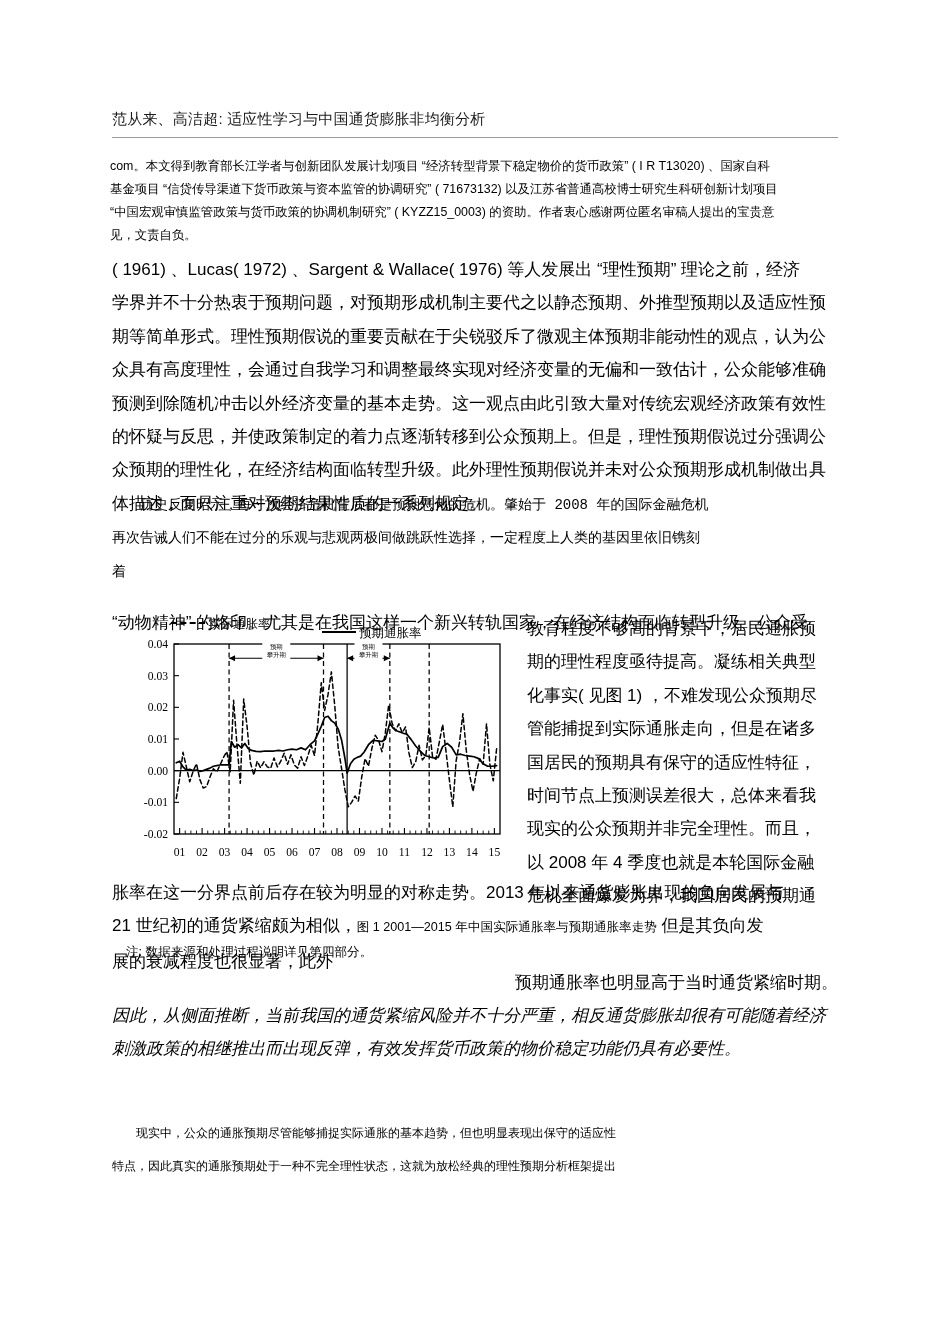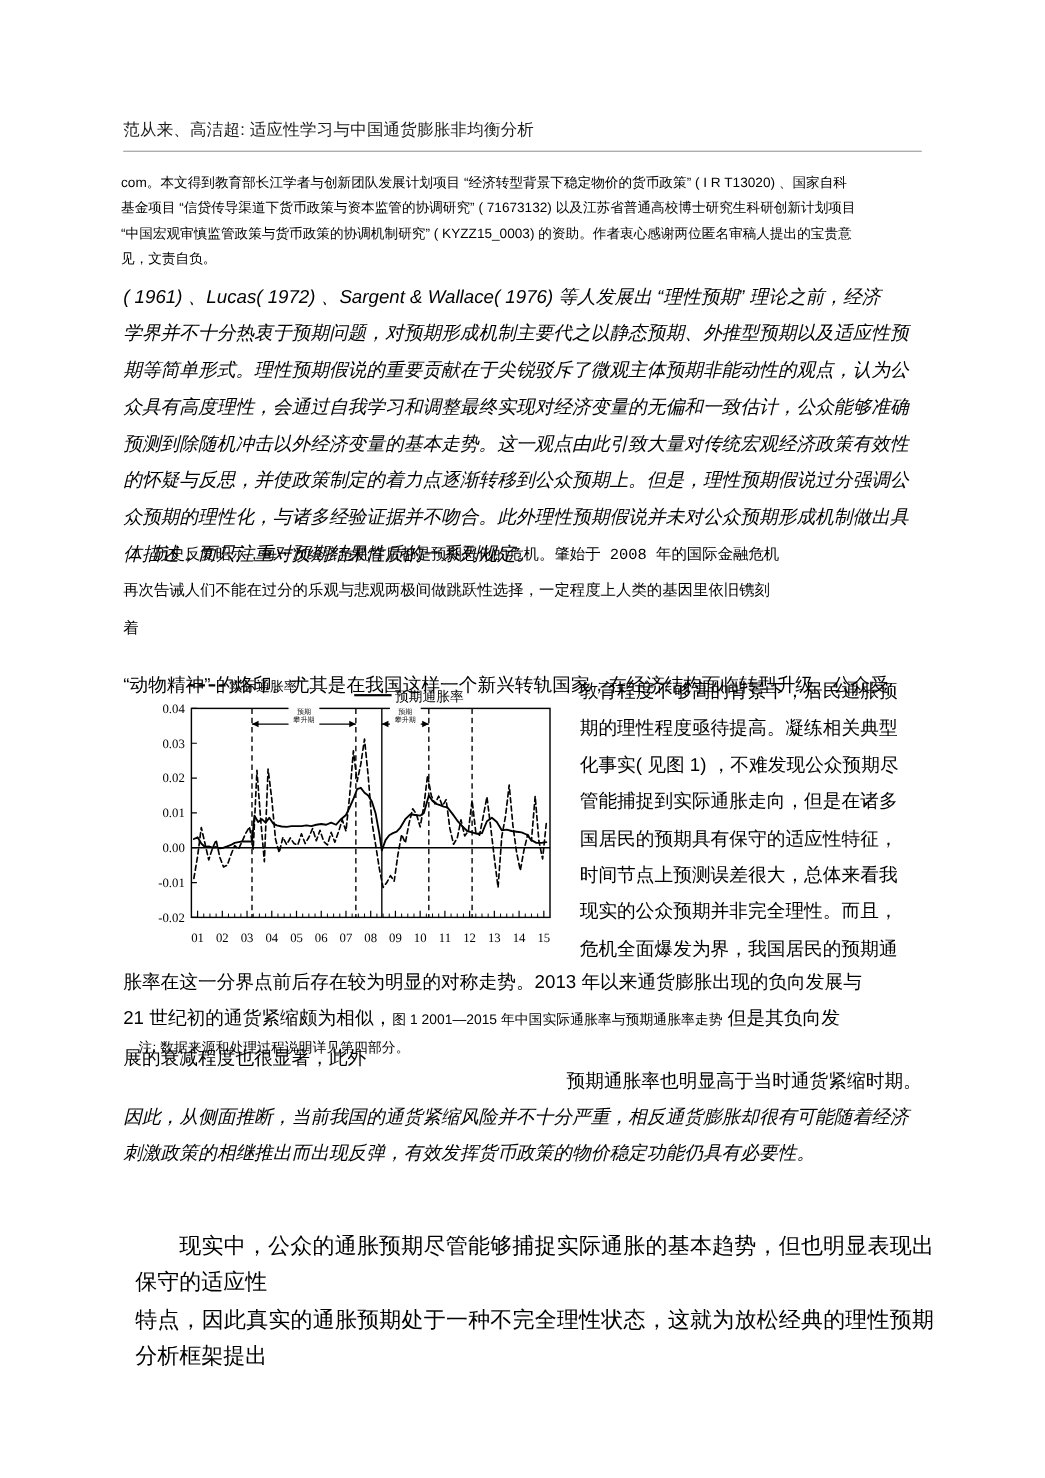--- a/index.html
+++ b/index.html
@@ -64,21 +64,21 @@
   .body-col {
     position: absolute;
     left: 112px;
     top: 253px;
     width: 726px;
     font-size: 17px;
     line-height: 33.4px;
     text-align: justify;
     text-justify: inter-ideograph;
   }
-  .body-col p { margin: 0; font-style: italic; }
+  .body-col p { margin: 0; }
   .indent2 { text-indent: 2em; }
 
   
   .para-history {
     position: absolute;
     left: 112px;
     top: 489px;
     width: 726px;
     font-size: 14px;
     line-height: 33.4px;
@@ -177,25 +177,24 @@
     font-size: 17px;
     line-height: 33.4px;
     font-weight: normal;
   }
 
   .para-lit {
     position: absolute;
     left: 112px;
     top: 1117px;
     width: 726px;
-    font-size: 20px;
-    line-height: 33.4px;
-    text-align: justify;
-    text-justify: inter-ideograph;
-    margin-left: 11px;
+    font-size: 12px;
+    line-height: 33.4px;
+    text-align: justify;
+    text-justify: inter-ideograph;
   }
   .para-lit p { margin: 0; }
 
   
   .chart-legend {
     position: relative;
     height: 26px;
     width: 384px;
   }
   .legend-item {
@@ -253,21 +252,21 @@
     <p>见，文责自负。</p>
   </div>
 
   <div class="body-col">
     <p>( 1961) 、Lucas( 1972) 、Sargent &amp; Wallace( 1976) 等人发展出 “理性预期” 理论之前，经济</p>
     <p>学界并不十分热衷于预期问题，对预期形成机制主要代之以静态预期、外推型预期以及适应性预</p>
     <p>期等简单形式。理性预期假说的重要贡献在于尖锐驳斥了微观主体预期非能动性的观点，认为公</p>
     <p>众具有高度理性，会通过自我学习和调整最终实现对经济变量的无偏和一致估计，公众能够准确</p>
     <p>预测到除随机冲击以外经济变量的基本走势。这一观点由此引致大量对传统宏观经济政策有效性</p>
     <p>的怀疑与反思，并使政策制定的着力点逐渐转移到公众预期上。但是，理性预期假说过分强调公</p>
-    <p>众预期的理性化，与诸多经验证据并不吻合。此外理性预期假说并未对公众预期形成机制做出具</p>
+    <p>众预期的理性化，在经济结构面临转型升级。此外理性预期假说并未对公众预期形成机制做出具</p>
     <p>体描述，而只注重对预期结果性质的一系列规定。</p>
   </div>
 
   <div class="para-history">
     <p class="indent2">历史反复昭示，每一次经济危机背后都是预期恶化的危机。肇始于 2008 年的国际金融危机</p>
     <p>再次告诫人们不能在过分的乐观与悲观两极间做跳跃性选择，一定程度上人类的基因里依旧镌刻</p>
     <p>着</p>
   </div>
 
   <div class="para-animal">
@@ -403,20 +402,21 @@
   </div>
 
   <div class="side-col">
     <p>教育程度不够高的背景下，居民通胀预</p>
     <p>期的理性程度亟待提高。凝练相关典型</p>
     <p>化事实( 见图 1) ，不难发现公众预期尽</p>
     <p>管能捕捉到实际通胀走向，但是在诸多</p>
     <p>国居民的预期具有保守的适应性特征，</p>
     <p>时间节点上预测误差很大，总体来看我</p>
     <p>现实的公众预期并非完全理性。而且，</p>
+    <p>以 2008 年 4 季度也就是本轮国际金融</p>
     <p>危机全面爆发为界，我国居民的预期通</p>
   </div>
 
   <div class="below-fig">
     <p>胀率在这一分界点前后存在较为明显的对称走势。2013 年以来通货膨胀出现的负向发展与</p>
     <p><span>21 世纪初的通货紧缩颇为相似，</span><span class="fig-caption-inline">图 1 2001—2015 年中国实际通胀率与预期通胀率走势</span><span> 但是其负向发</span></p>
     <p>展的衰减程度也很显著，此外</p>
   </div>
 
   <div class="note-line">注: 数据来源和处理过程说明详见第四部分。</div>

